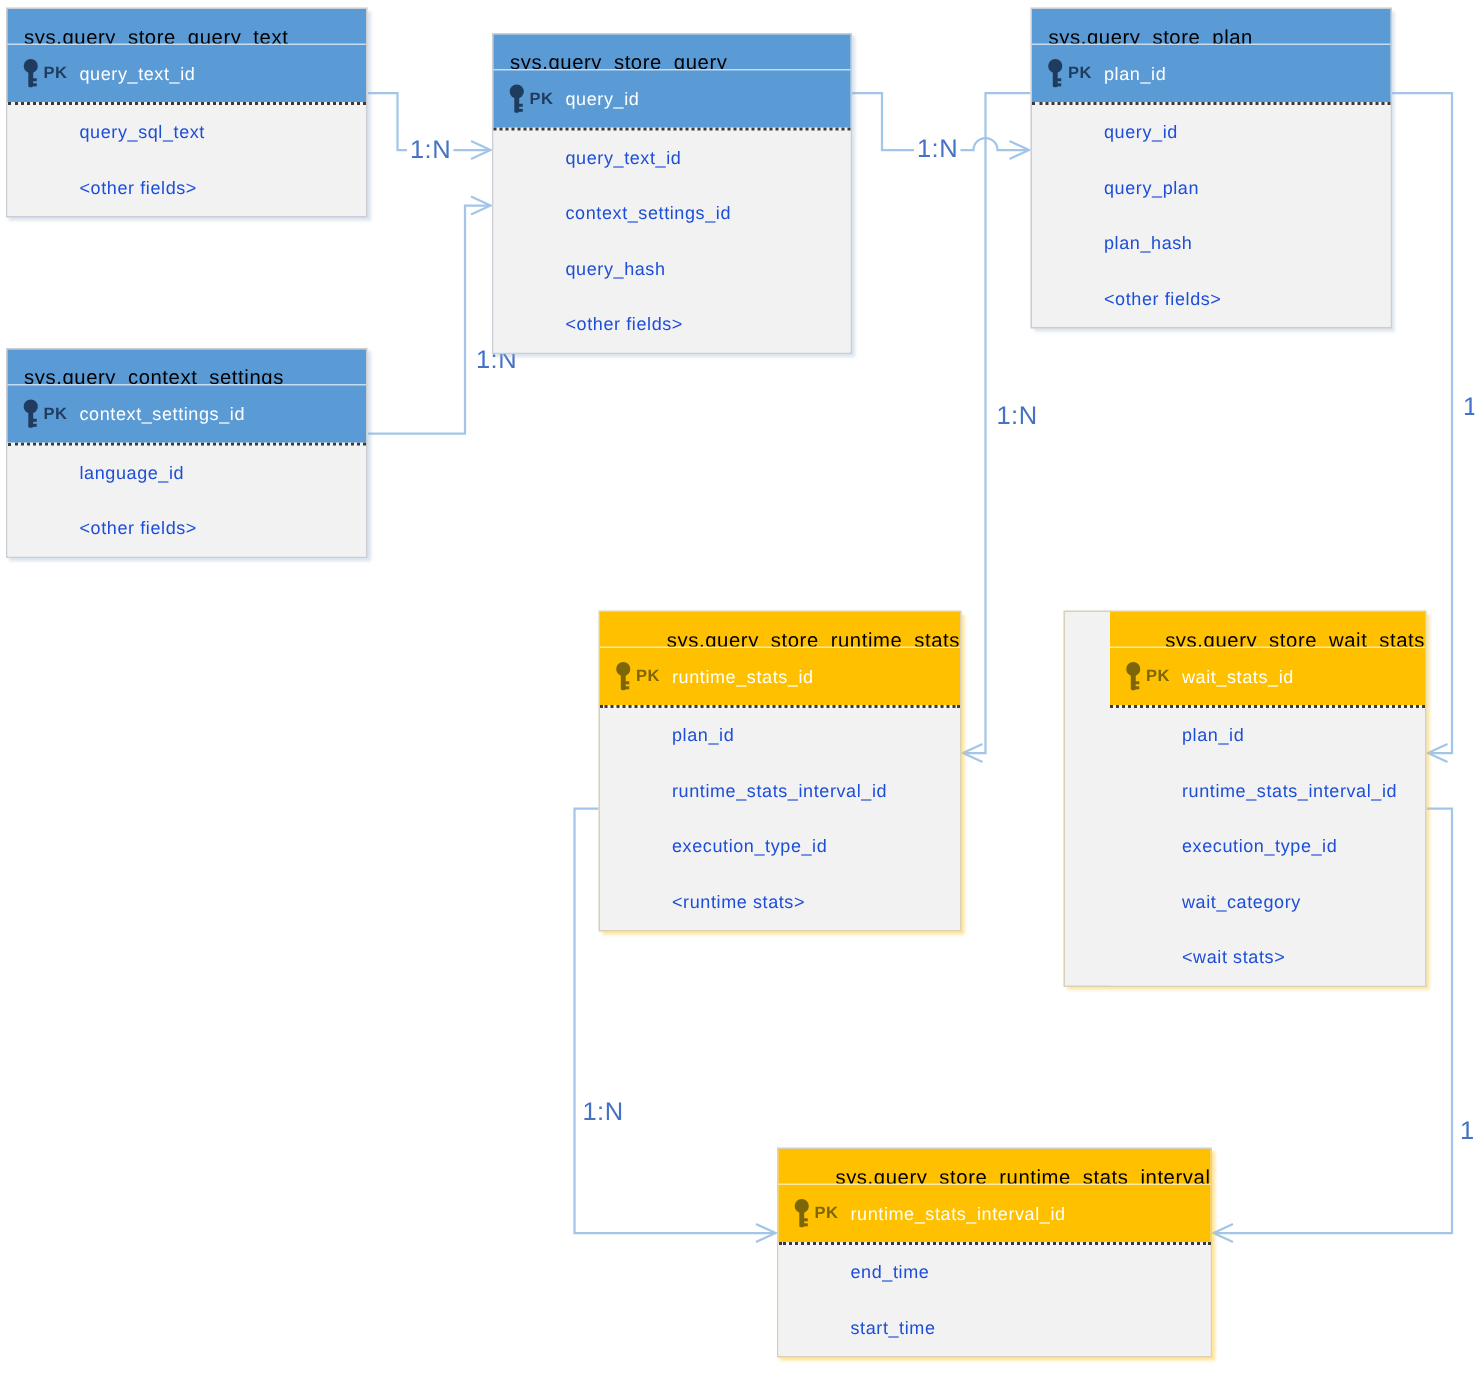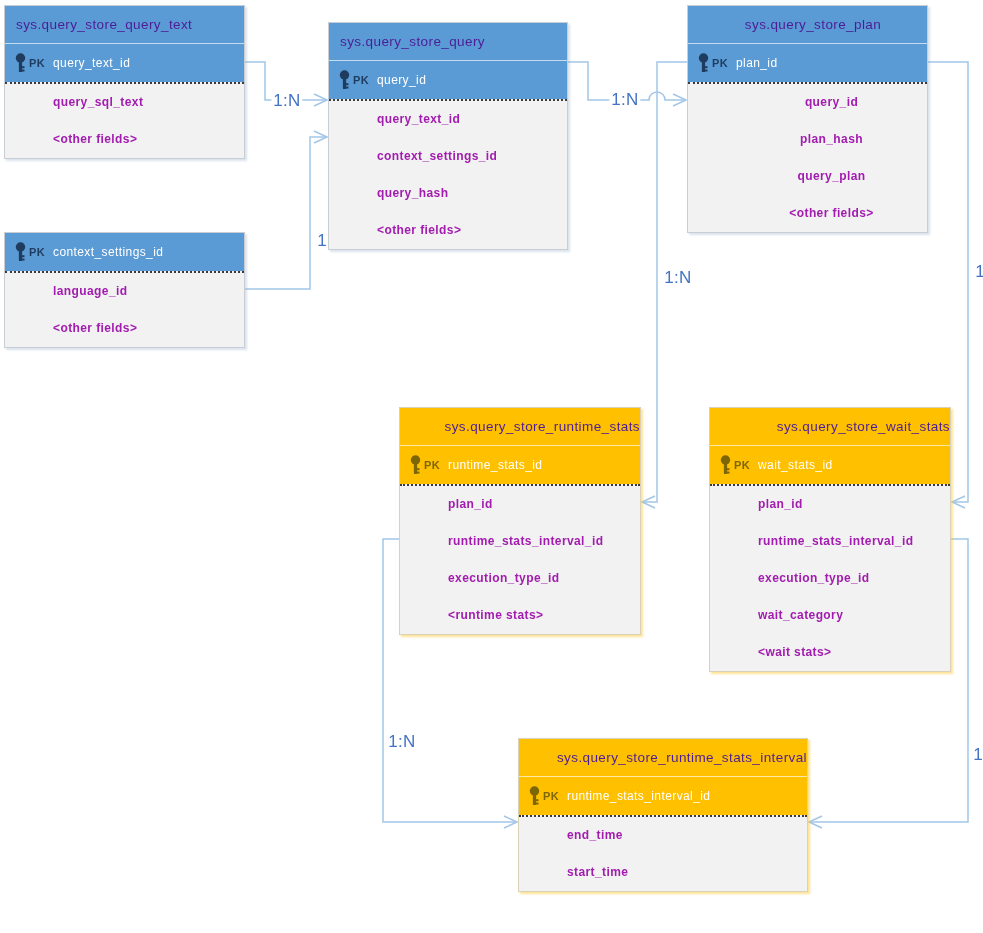--- a/index.html
+++ b/index.html
@@ -16,22 +16,22 @@
   .etable{
     position:absolute;
     border:1px solid #c9ced4;
     background:#f2f2f2;
     box-sizing:border-box;
   }
   .etable.blue{box-shadow:2px 2px 2px rgba(150,175,200,0.35);}
   .etable.orange{box-shadow:2px 2px 2px rgba(255,199,44,0.5);border-color:#d9d2b8;}
 
   .t-title{
-    height:38px;line-height:38px;
-    color:#4c1d95;font-size:13.5px;letter-spacing:0.4px;
+    height:24px;line-height:38px;
+    color:#000000;font-size:13.5px;letter-spacing:0.4px;
     padding-left:11px;white-space:nowrap;overflow:hidden;
     border-bottom:1px solid rgba(255,255,255,0.65);
     box-sizing:border-box;
   }
   .blue .t-title{background:#5b9bd5;}
   .orange .t-title{background:#ffc000;text-align:right;}
 
   .t-pkrow{
     position:relative;height:38px;line-height:38px;
     color:#ffffff;font-size:12px;letter-spacing:0.4px;
@@ -48,22 +48,22 @@
     font-size:11px;letter-spacing:0.3px;font-weight:bold;
   }
   .blue .pk-tag{color:#1f3c5f;}
   .orange .pk-tag{color:#7d6608;}
   .pk-name{position:absolute;left:48px;top:0;}
 
   .t-body{border-top:2px dotted #3a3a3a;background:#f2f2f2;}
   .t-row{
     height:37px;line-height:37px;
     padding-left:48px;
-    color:#a21caf;font-size:12px;letter-spacing:0.4px;
-    white-space:nowrap;overflow:hidden;font-weight:bold;
+    color:#1d4ed8;font-size:12px;letter-spacing:0.4px;
+    white-space:nowrap;overflow:hidden;
   }
 
   
   .card-label{
     position:absolute;
     transform:translate(-50%,-50%);
     background:#ffffff;
     color:#4472c4;
     font-size:17px;letter-spacing:0.3px;
     padding:0 2px;line-height:13px;
@@ -153,41 +153,42 @@
       <span class="pk-name">query_id</span>
     </div>
     <div class="t-body">
       <div class="t-row">query_text_id</div>
       <div class="t-row">context_settings_id</div>
       <div class="t-row">query_hash</div>
       <div class="t-row">&lt;other fields&gt;</div>
     </div>
   </div>
 
-  <div class="etable blue" style="left:687px;top:5px;width:241px;text-align:center;">
+  <div class="etable blue" style="left:687px;top:5px;width:241px;">
     <div class="t-title">sys.query_store_plan</div>
     <div class="t-pkrow">
       <svg class="key-icon" viewBox="0 0 14 22">
           <circle cx="7" cy="5.5" r="5.2" fill="currentColor"></circle>
           <rect x="5.2" y="9" width="3.6" height="12" rx="1" fill="currentColor"></rect>
           <rect x="8" y="14.5" width="3.4" height="2.2" fill="currentColor"></rect>
           <rect x="8" y="18.2" width="3.4" height="2.2" fill="currentColor"></rect>
         </svg>
       <span class="pk-tag">PK</span>
       <span class="pk-name">plan_id</span>
     </div>
     <div class="t-body">
       <div class="t-row">query_id</div>
+      <div class="t-row">query_plan</div>
       <div class="t-row">plan_hash</div>
-      <div class="t-row">query_plan</div>
       <div class="t-row">&lt;other fields&gt;</div>
     </div>
   </div>
 
   <div class="etable blue" style="left:4px;top:232px;width:241px;">
+    <div class="t-title">sys.query_context_settings</div>
     <div class="t-pkrow">
       <svg class="key-icon" viewBox="0 0 14 22">
           <circle cx="7" cy="5.5" r="5.2" fill="currentColor"></circle>
           <rect x="5.2" y="9" width="3.6" height="12" rx="1" fill="currentColor"></rect>
           <rect x="8" y="14.5" width="3.4" height="2.2" fill="currentColor"></rect>
           <rect x="8" y="18.2" width="3.4" height="2.2" fill="currentColor"></rect>
         </svg>
       <span class="pk-tag">PK</span>
       <span class="pk-name">context_settings_id</span>
     </div>
@@ -210,42 +211,42 @@
       <span class="pk-name">runtime_stats_id</span>
     </div>
     <div class="t-body">
       <div class="t-row">plan_id</div>
       <div class="t-row">runtime_stats_interval_id</div>
       <div class="t-row">execution_type_id</div>
       <div class="t-row">&lt;runtime stats&gt;</div>
     </div>
   </div>
 
-  <div class="etable orange" style="left:709px;top:407px;width:242px;">
+  <div class="etable orange" style="left:709px;top:407px;width:242px;padding-left:30px;">
     <div class="t-title">sys.query_store_wait_stats</div>
     <div class="t-pkrow">
       <svg class="key-icon" viewBox="0 0 14 22">
           <circle cx="7" cy="5.5" r="5.2" fill="currentColor"></circle>
           <rect x="5.2" y="9" width="3.6" height="12" rx="1" fill="currentColor"></rect>
           <rect x="8" y="14.5" width="3.4" height="2.2" fill="currentColor"></rect>
           <rect x="8" y="18.2" width="3.4" height="2.2" fill="currentColor"></rect>
         </svg>
       <span class="pk-tag">PK</span>
       <span class="pk-name">wait_stats_id</span>
     </div>
     <div class="t-body">
       <div class="t-row">plan_id</div>
       <div class="t-row">runtime_stats_interval_id</div>
       <div class="t-row">execution_type_id</div>
       <div class="t-row">wait_category</div>
       <div class="t-row">&lt;wait stats&gt;</div>
     </div>
   </div>
 
-  <div class="etable orange" style="left:518px;top:738px;width:290px;">
+  <div class="etable orange" style="left:518px;top:765px;width:290px;">
     <div class="t-title">sys.query_store_runtime_stats_interval</div>
     <div class="t-pkrow">
       <svg class="key-icon" viewBox="0 0 14 22">
           <circle cx="7" cy="5.5" r="5.2" fill="currentColor"></circle>
           <rect x="5.2" y="9" width="3.6" height="12" rx="1" fill="currentColor"></rect>
           <rect x="8" y="14.5" width="3.4" height="2.2" fill="currentColor"></rect>
           <rect x="8" y="18.2" width="3.4" height="2.2" fill="currentColor"></rect>
         </svg>
       <span class="pk-tag">PK</span>
       <span class="pk-name">runtime_stats_interval_id</span>

